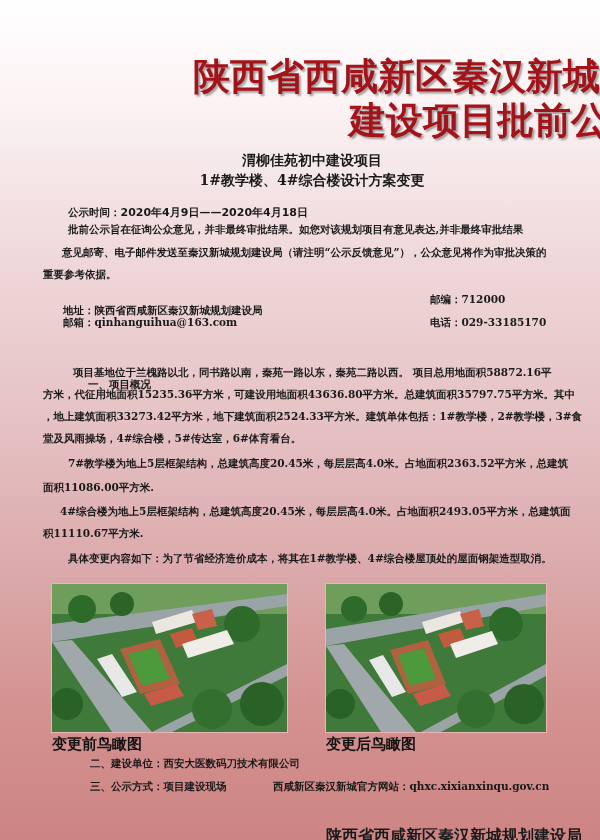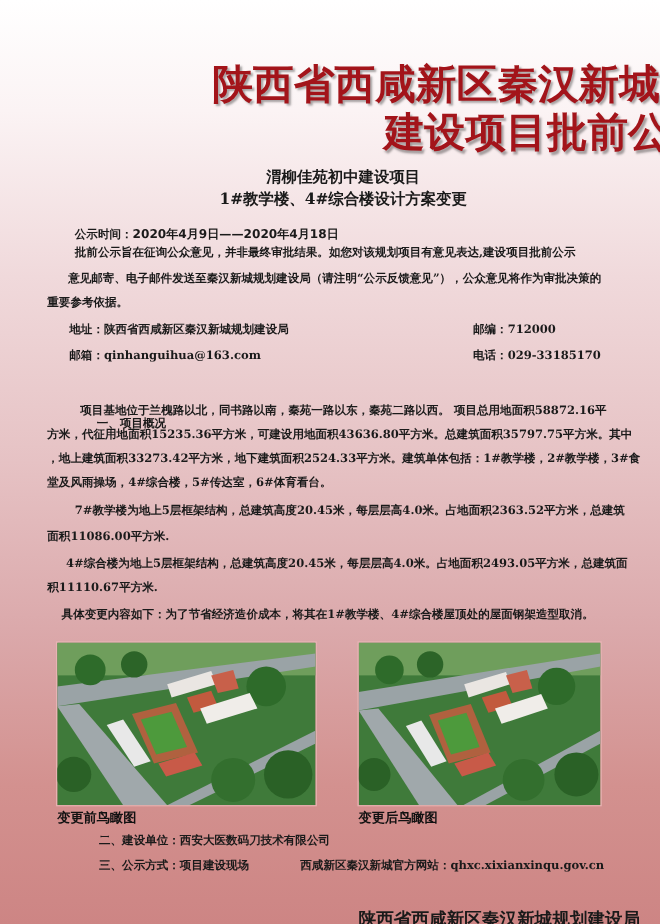--- a/index.html
+++ b/index.html
@@ -20,54 +20,54 @@
   .sub {
     position:absolute; left:0; width:600px; text-align:center;
     font-size:14px; font-weight:bold; color:#1a1a1a;padding-left:12px;
   }
   .s1 { top:152px; }
   .s2 { top:172px; }
   .txt { position:absolute; font-size:10.5px; font-weight:bold; color:#1a1a1a; white-space:nowrap; }
   .date { font-family:"DejaVu Sans","Liberation Sans",sans-serif; font-weight:bold; font-size:11px; }
   .photo { position:absolute; border:1px solid #e9b5b5; overflow:hidden; }
   .photo svg { display:block; }
-  .cap { position:absolute; font-size:12px; font-weight:bold; color:#111; }
+  .cap { position:absolute; font-size:15px; font-weight:bold; color:#111; }
   .footer { position:absolute; right:18px; top:805px; font-size:16px; font-weight:bold; color:#1a1a1a;margin-top:21px; }
 </style>
 </head>
 <body>
 
 <div class="title t1">陕西省西咸新区秦汉新城</div>
 <div class="title t2">建设项目批前公示</div>
 
 <div class="sub s1">渭柳佳苑初中建设项目</div>
 <div class="sub s2">1#教学楼、4#综合楼设计方案变更</div>
 
 <div class="txt" style="left:68px; top:205px;">
   <span>公示时间：</span><span class="date">2020年4月9日——2020年4月18日</span>
 </div>
-<div class="txt" style="left:68px; top:223px;">批前公示旨在征询公众意见，并非最终审批结果。如您对该规划项目有意见表达,建设项目批前公示</div>
+<div class="txt" style="left:68px; top:223px;">批前公示旨在征询公众意见，并非最终审批结果。如您对该规划项目有意见表达,并非最终审批结果</div>
 <div class="txt" style="left:43px; top:246px;margin-left:19px;">意见邮寄、电子邮件发送至秦汉新城规划建设局（请注明“公示反馈意见”），公众意见将作为审批决策的</div>
 <div class="txt" style="left:43px; top:268px;">重要参考依据。</div>
 
-<div class="txt" style="left:63px; top:293px;">地址：陕西省西咸新区秦汉新城规划建设局</div>
+<div class="txt" style="left:63px; top:304px;">地址：陕西省西咸新区秦汉新城规划建设局</div>
 <div class="txt" style="left:430px; top:293px;text-align:center;">邮编：712000</div>
 <div class="txt" style="left:63px; top:316px;">邮箱：qinhanguihua@163.com</div>
 <div class="txt" style="left:430px; top:316px;">电话：029-33185170</div>
 
 <div class="txt" style="left:88px; top:346px;margin-top:32px;">一、项目概况</div>
 <div class="txt" style="left:73px; top:366px;">项目基地位于兰槐路以北，同书路以南，秦苑一路以东，秦苑二路以西。 项目总用地面积58872.16平</div>
 <div class="txt" style="left:43px; top:388px;">方米，代征用地面积15235.36平方米，可建设用地面积43636.80平方米。总建筑面积35797.75平方米。其中</div>
 <div class="txt" style="left:43px; top:410px;">，地上建筑面积33273.42平方米，地下建筑面积2524.33平方米。建筑单体包括：1#教学楼，2#教学楼，3#食</div>
 <div class="txt" style="left:43px; top:432px;">堂及风雨操场，4#综合楼，5#传达室，6#体育看台。</div>
 <div class="txt" style="left:68px; top:457px;">7#教学楼为地上5层框架结构，总建筑高度20.45米，每层层高4.0米。占地面积2363.52平方米，总建筑</div>
 <div class="txt" style="left:43px; top:481px;">面积11086.00平方米.</div>
 <div class="txt" style="left:60px; top:505px;">4#综合楼为地上5层框架结构，总建筑高度20.45米，每层层高4.0米。占地面积2493.05平方米，总建筑面</div>
 <div class="txt" style="left:43px; top:527px;">积11110.67平方米.</div>
-<div class="txt" style="left:56px; top:552px;text-align:right;">具体变更内容如下：为了节省经济造价成本，将其在1#教学楼、4#综合楼屋顶处的屋面钢架造型取消。</div>
+<div class="txt" style="left:68px; top:552px;text-align:right;">具体变更内容如下：为了节省经济造价成本，将其在1#教学楼、4#综合楼屋顶处的屋面钢架造型取消。</div>
 
 <div class="photo" style="left:51px; top:583px; width:235px; height:148px;">
   <svg width="235" height="148" viewBox="0 0 235 148">
     <rect width="235" height="148" fill="#3f7a3a"></rect>
     <rect x="0" y="0" width="235" height="30" fill="#6f9e5c"></rect>
     <polygon points="0,40 235,10 235,22 0,58" fill="#9aa3a6"></polygon>
     <polygon points="0,58 20,56 100,148 60,148" fill="#a0a8ab"></polygon>
     <polygon points="100,148 235,80 235,92 120,148" fill="#9aa3a6"></polygon>
     <circle cx="30" cy="25" r="14" fill="#2e6b2a"></circle>
       <circle cx="70" cy="20" r="12" fill="#2c6428"></circle>

